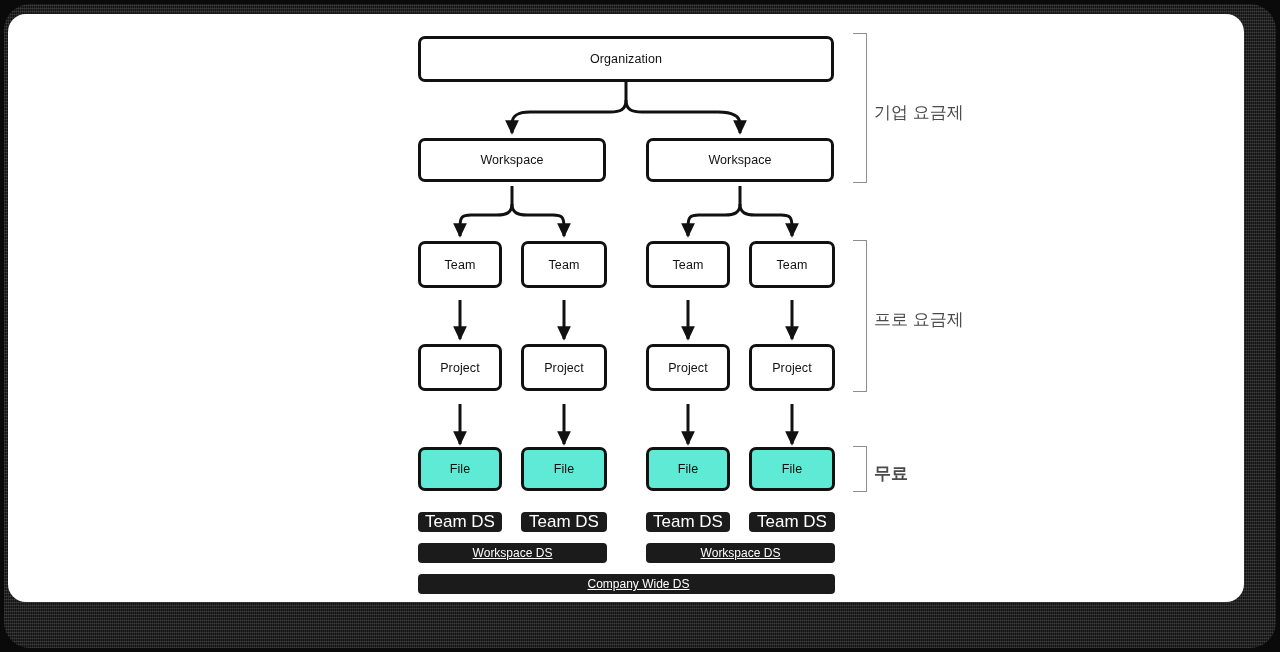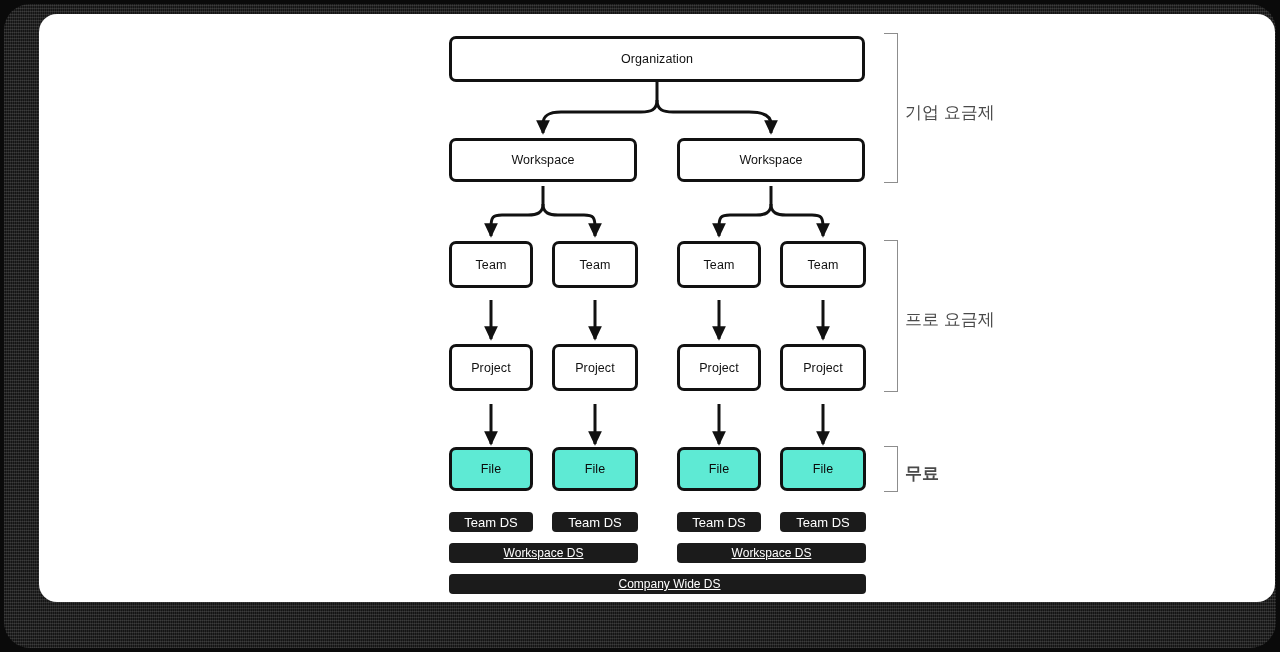--- a/index.html
+++ b/index.html
@@ -28,21 +28,21 @@
     width: 1272px; height: 644px;
     border-radius: 26px;
     background:
       repeating-linear-gradient(0deg, rgba(255,255,255,.10) 0 1px, rgba(0,0,0,0) 1px 3px),
       repeating-linear-gradient(90deg, rgba(255,255,255,.08) 0 1px, rgba(0,0,0,0) 1px 2px),
       #141414;
   }
 
   #card {
     position: absolute;
-    left: 39px;
+    left: 8px;
     top: 14px;
     width: 1236px;
     height: 588px;
     background: #ffffff;
     border-radius: 18px;
   }
 
   #diagram {
     position: absolute;
     left: 0; top: 0;
@@ -76,21 +76,21 @@
   
   .dsbar {
     position: absolute;
     box-sizing: border-box;
     display: flex;
     align-items: center;
     justify-content: center;
     background: #1b1b1b;
     border-radius: 4px;
     color: #ffffff;
-    font-size: 13px;
+    font-size: 17px;
     white-space: nowrap;
   }
   .dsbar.wide { font-size: 12px; text-decoration: underline; }
 
   
   .bracket {
     position: absolute;
     box-sizing: border-box;
     border: 1.5px solid #8d8d8d;
     border-left: none;

